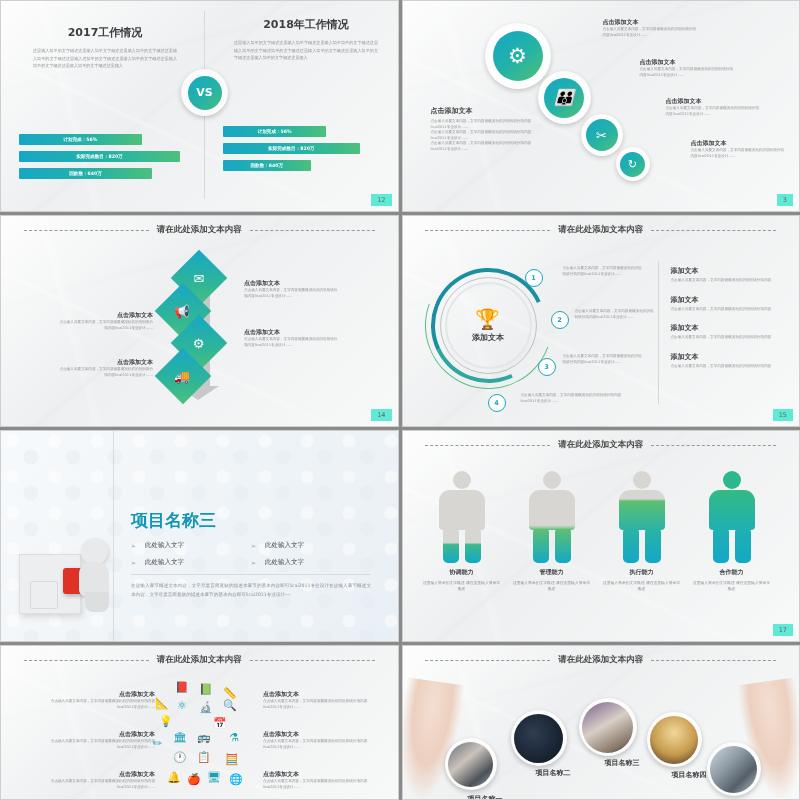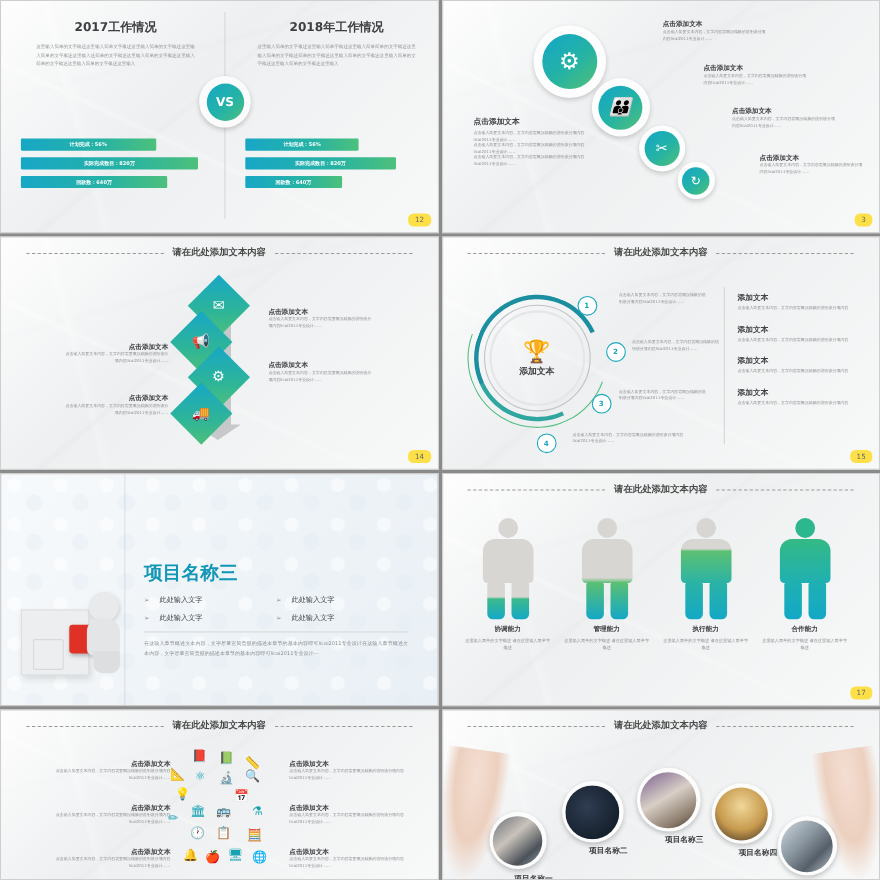--- a/index.html
+++ b/index.html
@@ -14,27 +14,27 @@
           linear-gradient(135deg,rgba(255,255,255,.9) 0%,rgba(236,238,239,.6) 40%,rgba(248,249,249,.95) 100%),
           linear-gradient(25deg,transparent 38%,rgba(255,255,255,.75) 39%,transparent 40%),
           linear-gradient(-40deg,transparent 55%,rgba(222,225,227,.55) 56%,transparent 57%),
           linear-gradient(75deg,transparent 20%,rgba(255,255,255,.6) 21%,transparent 23%),
           linear-gradient(-15deg,transparent 70%,rgba(228,231,233,.6) 71%,transparent 73%),
           #f0f1f2;}
   .hdr{position:absolute;top:8px;left:0;right:0;display:flex;align-items:center;
        justify-content:center;gap:8px;}
   .hdr .dash{flex:0 0 125px;height:0;border-top:1px dashed #9a9a9a;}
   .hdr .t{font-size:8.5px;font-weight:bold;color:#4a4a4a;white-space:nowrap;}
-  .pgnum{position:absolute;right:6px;bottom:5px;background:#fde047;color:#666;
-         font-size:6.5px;padding:2px 6px;border-radius:5px;}
+  .pgnum{position:absolute;right:6px;bottom:5px;background:#5eead4;color:#666;
+         font-size:6.5px;padding:2px 6px;border-radius:0;}
   .tiny{font-size:3.6px;line-height:1.55;color:#8e9193;}
   .h3{font-size:6px;font-weight:bold;color:#3f4244;}
   
   .s12 .col{position:absolute;top:16px;width:160px;}
-  .s12 .L{left:24px;} .s12 .R{left:225px;}
+  .s12 .L{left:24px;margin-top:8px;} .s12 .R{left:225px;}
   .s12 .ttl{font-size:11px;font-weight:bold;color:#3d4043;text-align:center;margin-bottom:7px;}
   .s12 .body{font-size:4.1px;line-height:1.85;color:#8d9092;text-align:justify;padding:0 8px;}
   .s12 .divider{position:absolute;left:203px;top:10px;bottom:12px;width:1px;background:#d5d7d8;}
   .vs{position:absolute;left:180px;top:68px;width:47px;height:47px;border-radius:50%;
       background:#fbfbfb;box-shadow:0 2px 5px rgba(0,0,0,.2);display:flex;align-items:center;
       justify-content:center;}
   .vs i{width:34px;height:34px;border-radius:50%;
         background:linear-gradient(135deg,#16a8c4 0%,#24b2a8 55%,#4cbf7e 100%);
         color:#fff;font-style:normal;font-weight:bold;font-size:11px;display:flex;
         align-items:center;justify-content:center;}

